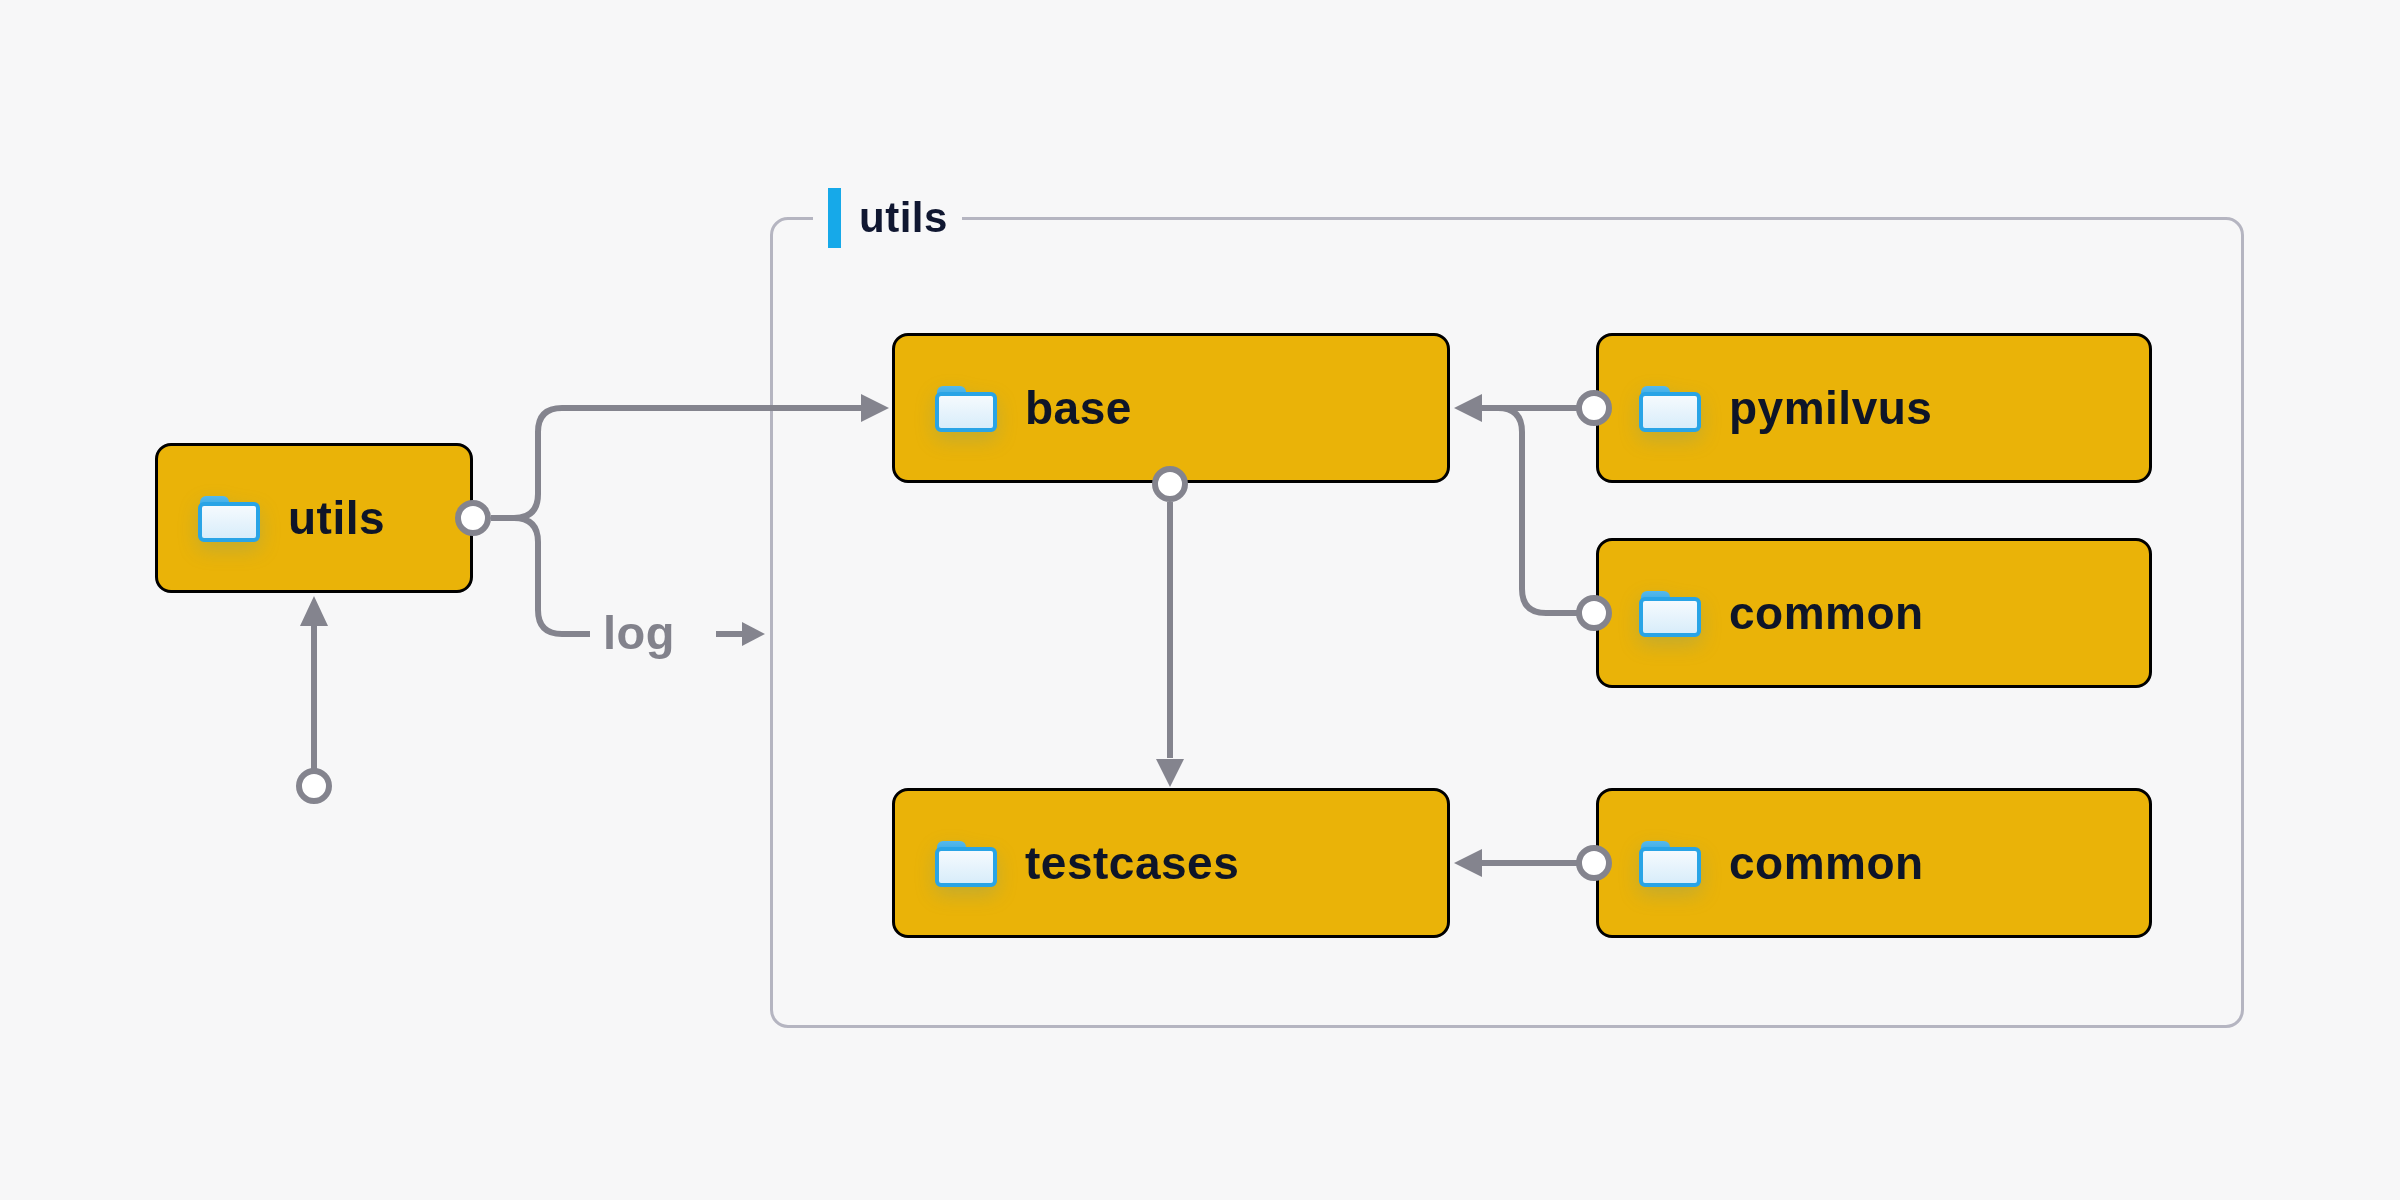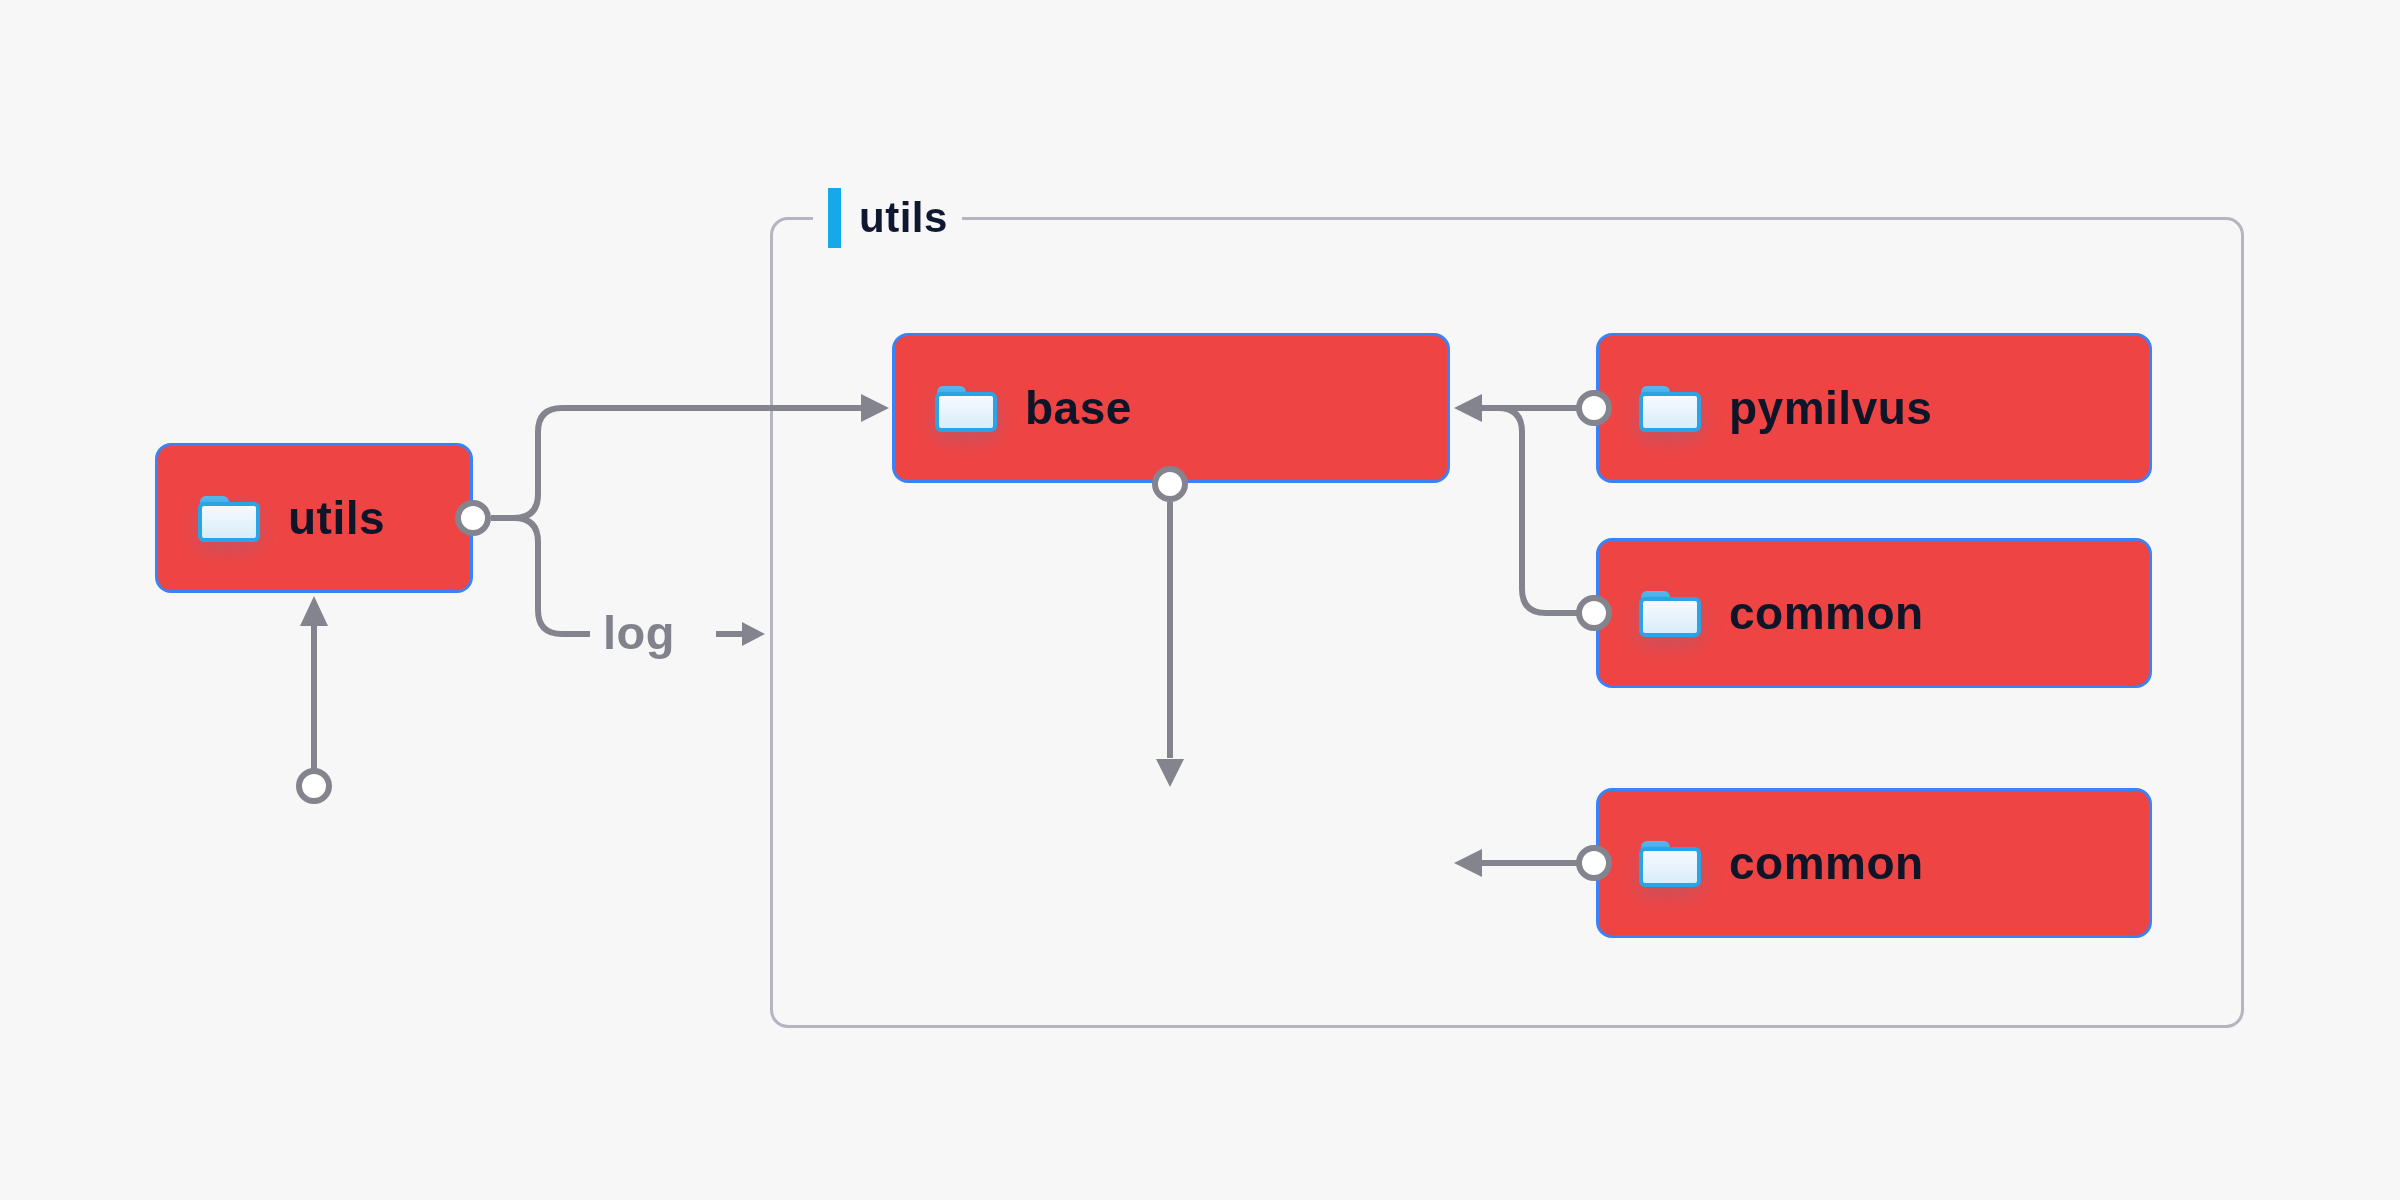--- a/index.html
+++ b/index.html
@@ -48,22 +48,22 @@
     margin-left: 18px;
     font-size: 42px;
     font-weight: 700;
     color: #101731;
     letter-spacing: 0.5px;
     white-space: nowrap;
   }
   
   .node {
     position: absolute;
-    background: #ef4444;
-    border: 3px solid #3b82f6;
+    background: #eab308;
+    border: 3px solid #000000;
     border-radius: 16px;
     box-sizing: border-box;
     display: flex;
     align-items: center;
     padding-left: 38px;
   }
   .node .folder {
     flex: none;
     filter: drop-shadow(0 8px 10px rgba(40, 140, 200, 0.20));
   }
@@ -158,20 +158,27 @@
   </div>
 
   <div class="node node-check">
     <svg class="folder" width="66" height="50" viewBox="0 0 66 50">
       <rect x="4" y="3" width="29" height="18" rx="6" fill="url(#tabFill)"></rect>
       <rect x="4" y="11" width="58" height="36" rx="4" fill="url(#folderFill)" stroke="#29a4e6" stroke-width="4"></rect>
     </svg>
     <span class="node-label">common</span>
   </div>
 
+  <div class="node node-testcases">
+    <svg class="folder" width="66" height="50" viewBox="0 0 66 50">
+      <rect x="4" y="3" width="29" height="18" rx="6" fill="url(#tabFill)"></rect>
+      <rect x="4" y="11" width="58" height="36" rx="4" fill="url(#folderFill)" stroke="#29a4e6" stroke-width="4"></rect>
+    </svg>
+    <span class="node-label">testcases</span>
+  </div>
 
   <div class="node node-common">
     <svg class="folder" width="66" height="50" viewBox="0 0 66 50">
       <rect x="4" y="3" width="29" height="18" rx="6" fill="url(#tabFill)"></rect>
       <rect x="4" y="11" width="58" height="36" rx="4" fill="url(#folderFill)" stroke="#29a4e6" stroke-width="4"></rect>
     </svg>
     <span class="node-label">common</span>
   </div>
 
   <div class="log-label">log</div>

